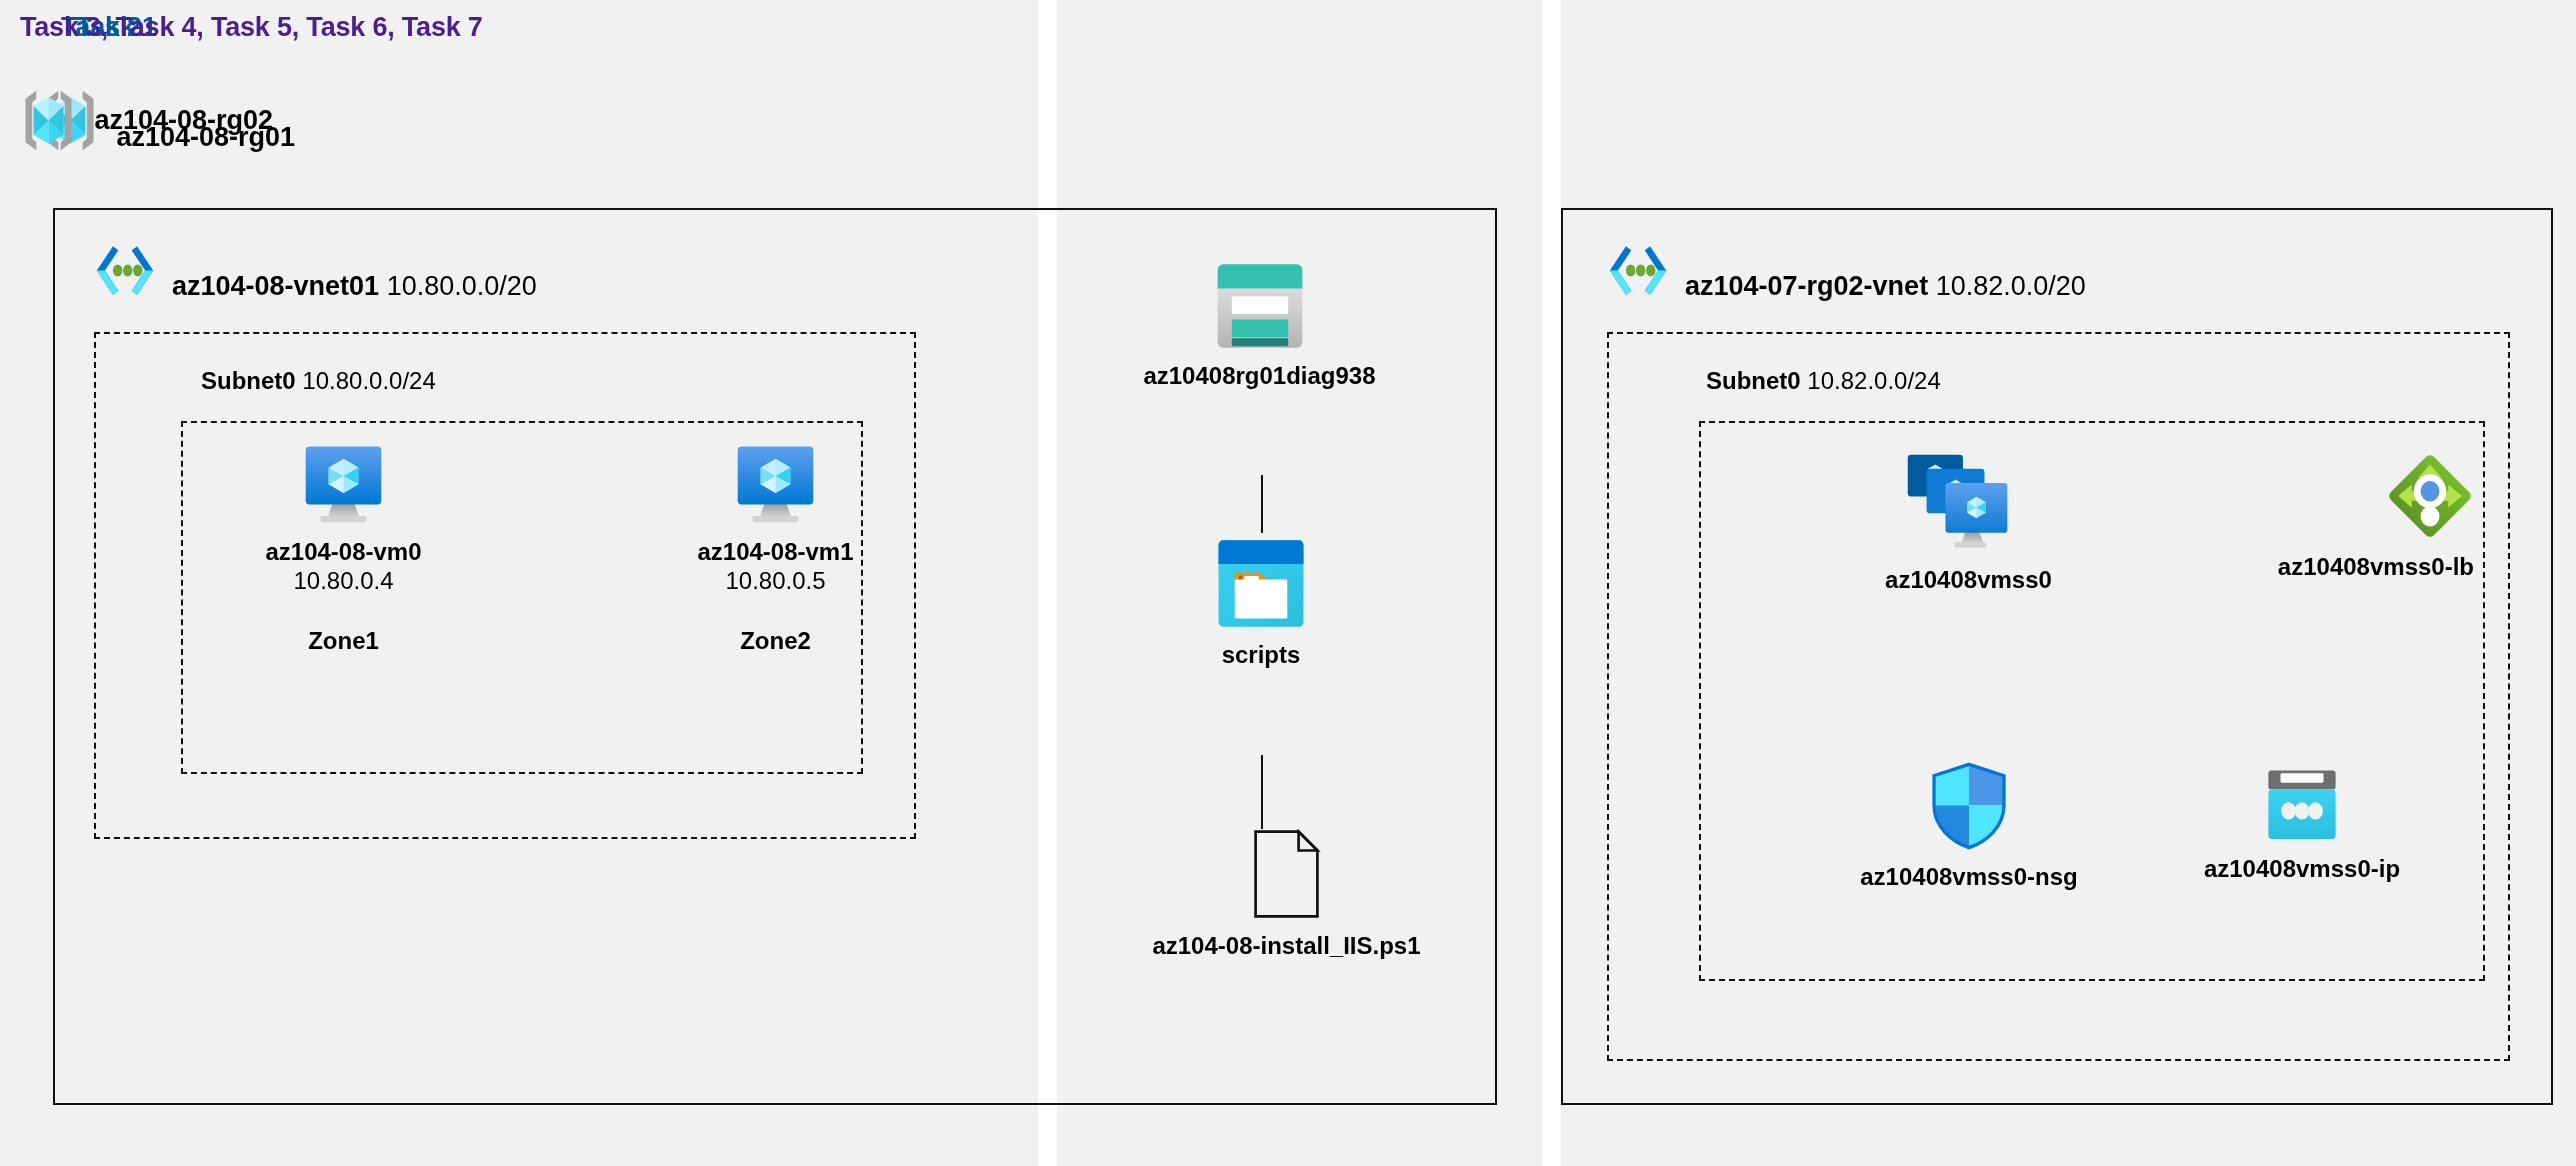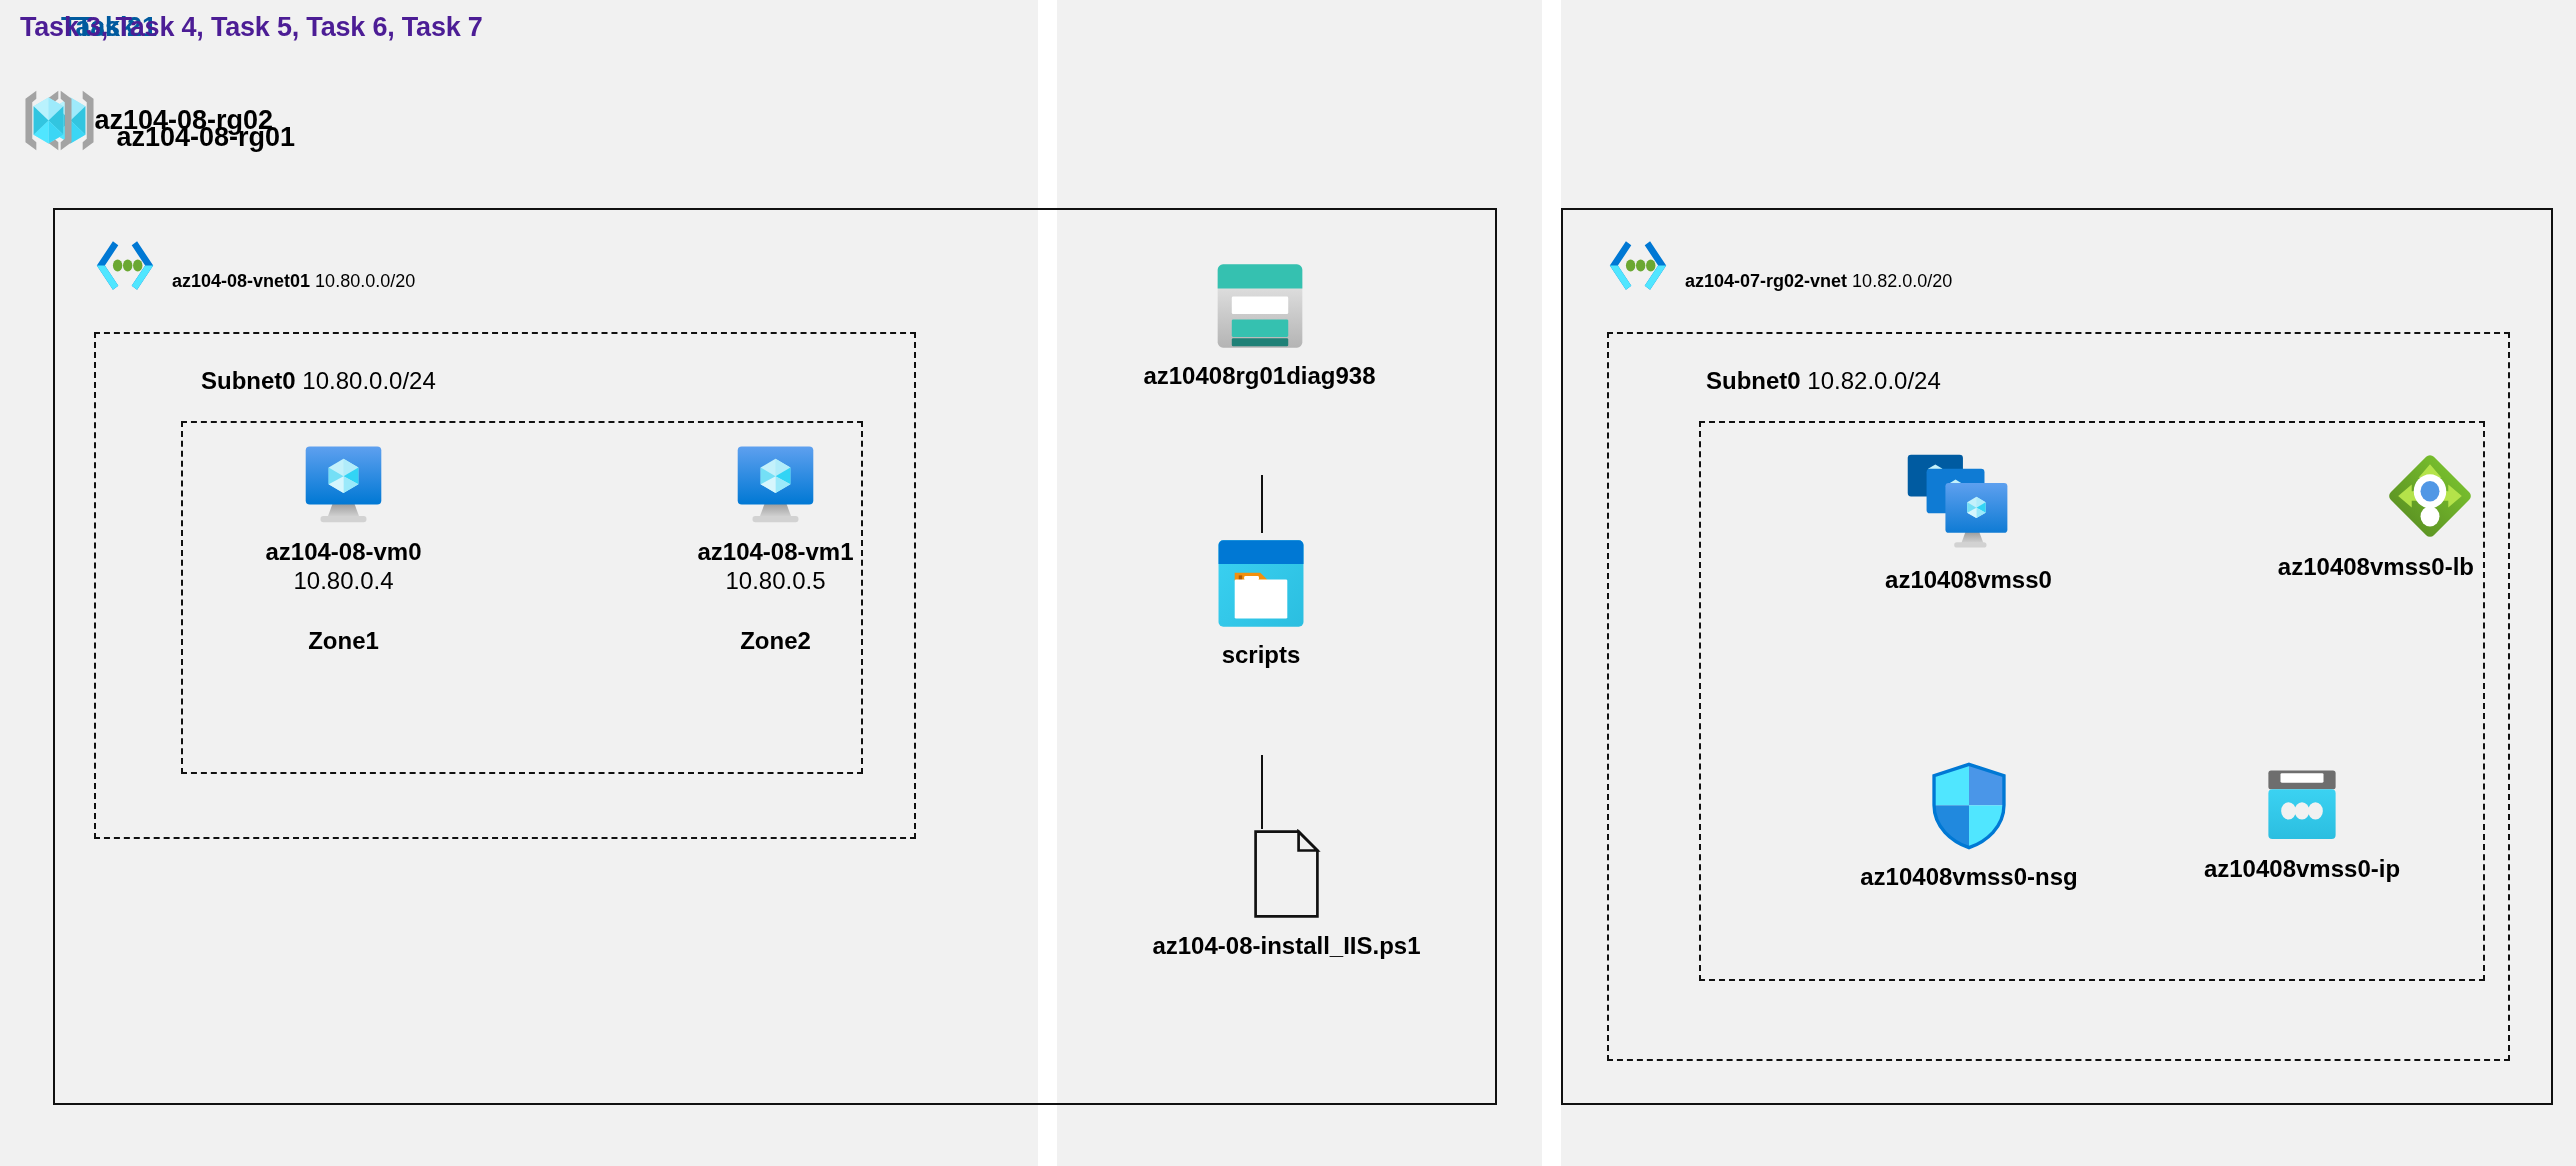--- a/index.html
+++ b/index.html
@@ -44,21 +44,21 @@
   .subnet-label{position:absolute;font-size:24px;white-space:nowrap;}
   #subnet0-label{left:201px;top:367px;}
   #subnet0-label-2{left:1706px;top:367px;}
   .subnet-label b{font-weight:bold;}
   .subnet-label .cidr{font-weight:normal;}
 
   
   .vnet-row{position:absolute;display:flex;align-items:center;gap:16px;}
   #vnet01-row{left:94px;top:239px;}
   #vnet02-row{left:1607px;top:239px;}
-  .vnet-label{font-size:18px;white-space:nowrap;margin-top:32px;}
+  .vnet-label{font-size:27px;white-space:nowrap;margin-top:32px;}
   .vnet-label b{font-weight:bold;}
 
   
   .node{position:absolute;display:flex;flex-direction:column;
         align-items:center;text-align:center;}
   .node .nm{font-size:24px;font-weight:bold;white-space:nowrap;margin-top:12px;line-height:1.22;}
   .node .ip{font-size:24px;font-weight:normal;white-space:nowrap;line-height:1.22;}
   .node .zone{font-size:24px;font-weight:bold;white-space:nowrap;margin-top:31px;}
 
   #node-vm0{left:229px;top:445px;width:229px;}

